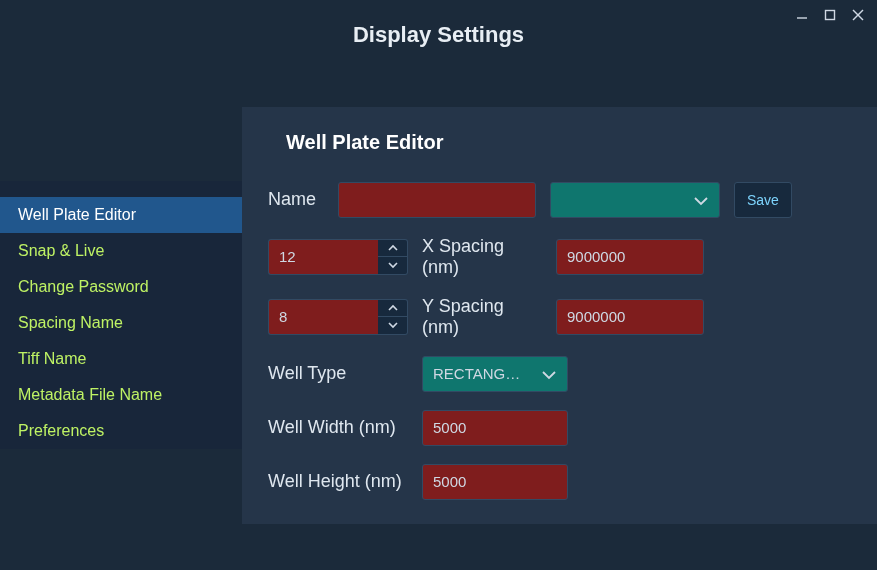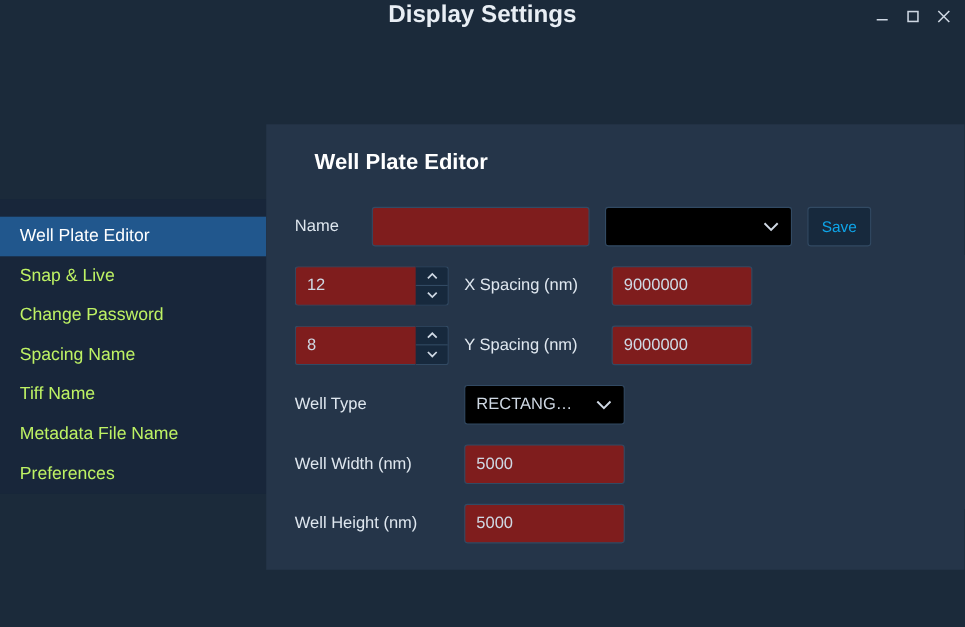--- a/index.html
+++ b/index.html
@@ -6,58 +6,58 @@
   html, body { width: 877px; height: 570px; overflow: hidden; font-family: "Segoe UI", Arial, sans-serif; }
   body { background: #1b2a3a; color: #e8eef4; }
 
   .window { width: 877px; height: 570px; display: flex; flex-direction: column; background: #1b2a3a; }
 
   .titlebar { height: 60px; position: relative; }
   .window-controls { position: absolute; top: 8px; right: 12px; display: flex; gap: 14px; color: #cfd8e3; }
   .wc { width: 14px; height: 14px; display: flex; align-items: center; justify-content: center; cursor: pointer; }
   .wc svg { width: 12px; height: 12px; stroke: #cfd8e3; stroke-width: 1.4; fill: none; }
 
-  .title { text-align: center; font-size: 22px; font-weight: 600; color: #e8eef4; }
+  .title { text-align: center; font-size: 22px; font-weight: 600; color: #e8eef4; padding-top: 22px; }
 
   .body { flex: 1; display: flex; min-height: 0; align-items: center; }
 
   .sidebar { width: 242px; background: #18263a; padding-top: 16px; }
   .sidebar-item { padding: 9px 18px; font-size: 16px; color: #bef264; cursor: pointer; }
   .sidebar-item.active { background: #21578d; color: #ffffff; }
 
   .main { flex: 1; background: #253549; padding: 24px 26px 24px 26px; position: relative; }
   .panel-title { font-size: 20px; font-weight: 700; color: #ffffff; margin: 0 0 28px 18px; }
 
   .form { display: flex; flex-direction: column; gap: 18px; }
   .row { display: flex; align-items: center; gap: 14px; }
 
-  .lbl { color: #dfe7ef; font-size: 15px; }
+  .lbl { color: #dfe7ef; font-size: 18px; }
   .lbl.w1 { width: 140px; }
   .lbl.w2 { width: 120px; }
 
   .field { background: #7f1d1d; border: 1px solid #324a63; border-radius: 3px; height: 36px; display: flex; align-items: center; padding: 0 10px; color: #cfd8e3; font-size: 15px; }
   .field.text { width: 198px; }
   .field.num { width: 110px; }
-  .field.wide { width: 128px; }
+  .field.wide { width: 148px; }
 
   .spinner { display: flex; flex-direction: column; border: 1px solid #324a63; border-left: none; border-radius: 0 3px 3px 0; background: #17293d; height: 36px; width: 30px; }
   .spin-btn { flex: 1; display: flex; align-items: center; justify-content: center; cursor: pointer; }
   .spin-btn:first-child { border-bottom: 1px solid #324a63; }
   .spin-btn svg { width: 10px; height: 8px; stroke: #cfd8e3; stroke-width: 1.6; fill: none; }
 
   .num-wrap { display: flex; }
   .num-wrap .field.num { border-right: none; border-radius: 3px 0 0 3px; }
 
-  .select { background: #000000; border: 1px solid #324a63; border-radius: 3px; height: 36px; width: 170px; display: flex; align-items: center; justify-content: space-between; padding: 0 10px; color: #cfd8e3; font-size: 15px; cursor: pointer; }
+  .select { background: #0f766e; border: 1px solid #324a63; border-radius: 3px; height: 36px; width: 170px; display: flex; align-items: center; justify-content: space-between; padding: 0 10px; color: #cfd8e3; font-size: 15px; cursor: pointer; }
   .select.small { width: 146px; }
   .select .val { white-space: nowrap; overflow: hidden; text-overflow: ellipsis; max-width: 100px; }
   .chev { width: 16px; height: 12px; }
   .chev svg { width: 16px; height: 12px; stroke: #cfd8e3; stroke-width: 1.8; fill: none; }
 
-  .btn { background: #17293d; border: 1px solid #324a63; border-radius: 3px; height: 36px; padding: 0 12px; color: #0ea5e9; font-size: 14px; display: flex; align-items: center; cursor: pointer; }
+  .btn { background: #17293d; border: 1px solid #324a63; border-radius: 3px; height: 36px; padding: 0 12px; color: #7dd3fc; font-size: 14px; display: flex; align-items: center; cursor: pointer; }
 
   .scroll-hint { position: absolute; right: 0; top: 470px; width: 8px; height: 22px; background: #3a4d63; border-radius: 4px; }
 </style>
 </head>
 <body>
 
 <div class="window">
 
   <div class="titlebar">
     <div class="window-controls">

